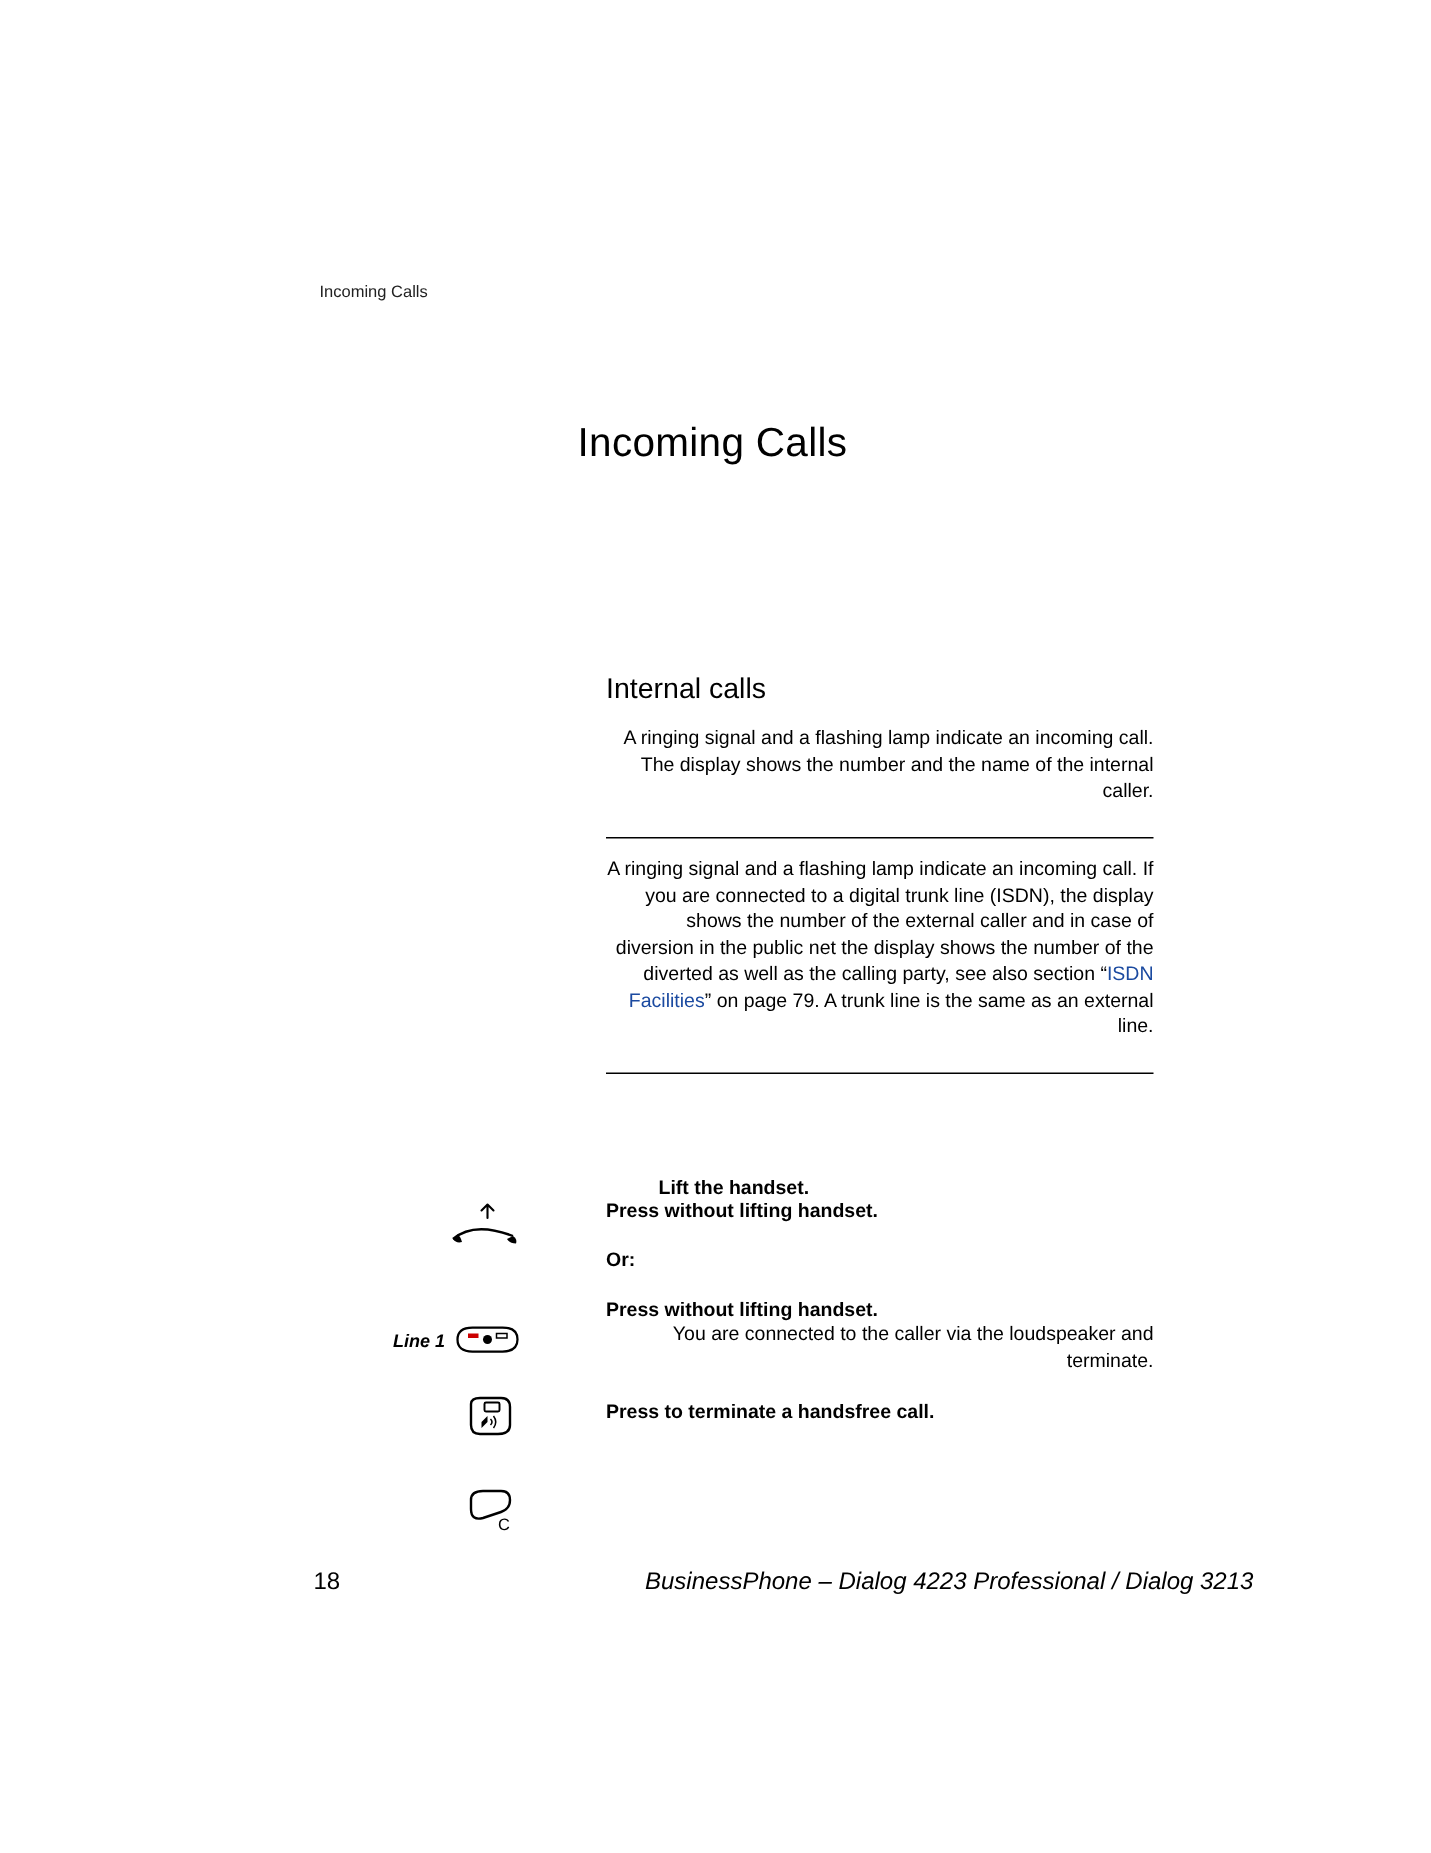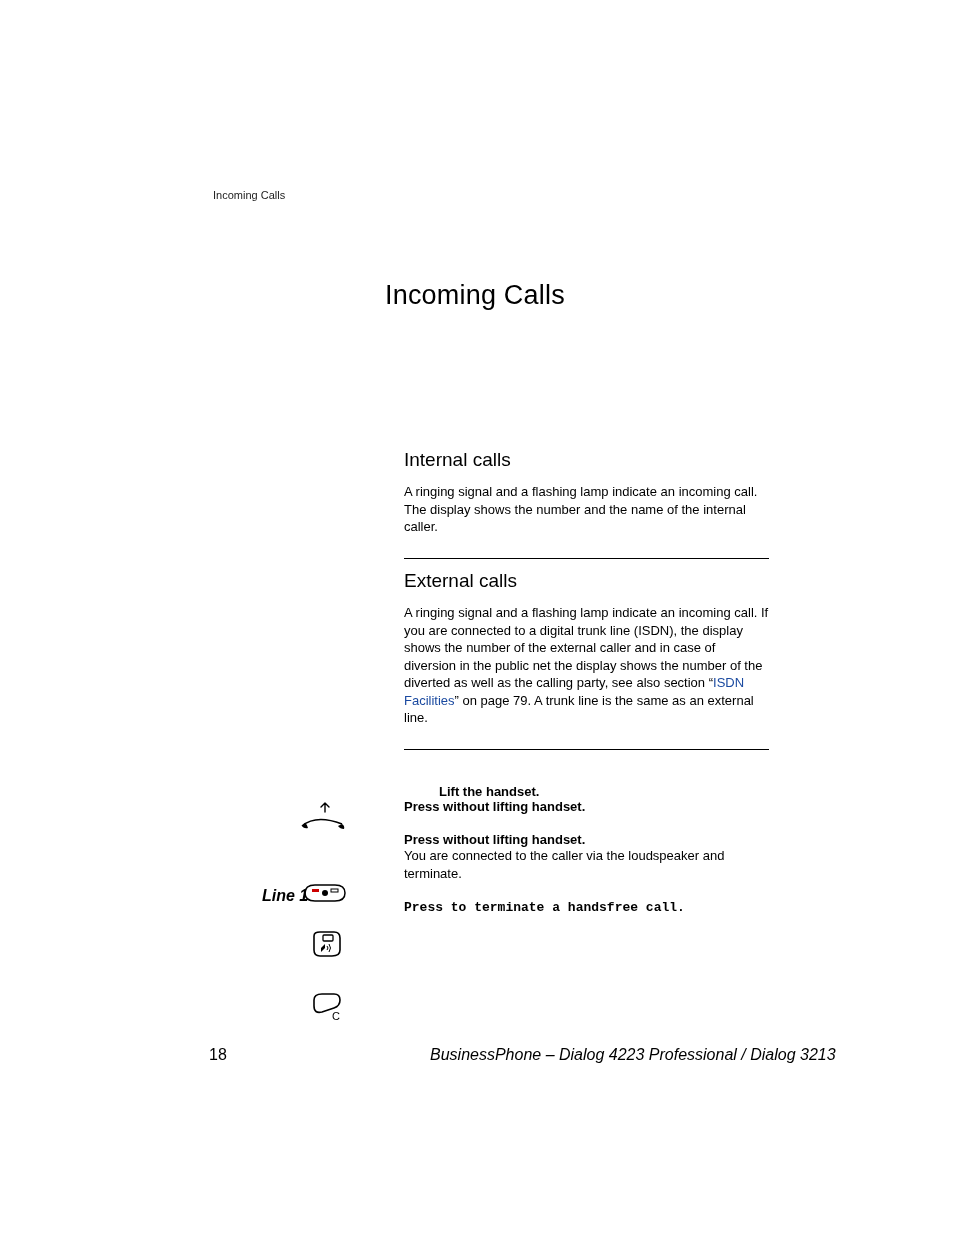--- a/index.html
+++ b/index.html
@@ -1,72 +1,72 @@
 <!DOCTYPE html>
 <html><head>
 <meta charset="utf-8">
 <style>
   * { box-sizing: border-box; margin: 0; padding: 0; }
   html, body { width: 954px; height: 1235px; background: #fff; font-family: Arial, Helvetica, sans-serif; color: #000; }
   .page { position: relative; width: 940px; height: 1235px; }
   .hdr { position: absolute; left: 213px; top: 189px; font-size: 11px; color: #222; }
   .title { position: absolute; left: 385px; top: 280px; font-size: 27px; font-weight: 400; letter-spacing: 0.2px; }
   .h2 { font-size: 19px; font-weight: 400; margin-bottom: 12px; }
-  .body { font-size: 13px; line-height: 1.35; color: #000; }
+  .body { font-size: 13px; line-height: 1.35; color: #000; text-align: right; }
   .sec { position: absolute; left: 404px; width: 365px; }
   .sec.internal { top: 449px; }
   .sec.external { top: 570px; }
   .sec.answer { top: 778px; }
   .rule { border: none; border-top: 1px solid #000; margin-top: 22px; width: 365px; }
   .link { color: #1b4aa0; text-decoration: none; }
   .bold { font-weight: 700; font-size: 13px; }
   .sub { font-size: 13px; font-weight: 700; font-style: italic; text-decoration: underline; margin-top: 28px; margin-bottom: 14px; }
   .step { margin-top: 18px; }
   .pagenum { position: absolute; left: 209px; top: 1046px; font-size: 16px; }
   .footer { position: absolute; left: 430px; top: 1046px; font-size: 16px; font-style: italic; }
   .icon-slot { position: absolute; }
-  .line1 { position: absolute; left: 262px; top: 887px; font-size: 16px; font-weight: 700; font-style: italic; }
+  .line1 { position: absolute; left: 262px; top: 887px; font-size: 12px; font-weight: 700; font-style: italic; }
 </style>
 </head>
 <body>
 
 <div class="page">
 
   <div class="hdr">Incoming Calls</div>
 
   <div class="title">Incoming Calls</div>
 
   <div class="sec internal">
     <div class="h2">Internal calls</div>
     <div class="body">A ringing signal and a flashing lamp indicate an incoming call. The display shows the number and the name of the internal caller.</div>
     <hr class="rule">
   </div>
 
   <div class="sec external">
-    <div class="h2">External calls</div>
     <div class="body">
       <span>A ringing signal and a flashing lamp indicate an incoming call. If you are connected to a digital trunk line (ISDN), the display shows the number of the external caller and in case of diversion in the public net the display shows the number of the diverted as well as the calling party, see also section “</span><a href="#" class="link">ISDN Facilities</a><span>” on page 79. A trunk line is the same as an external line.</span>
     </div>
     <hr class="rule">
   </div>
 
   <div class="sec answer">
 
     <div class="bold" style="margin-top:6px;padding-left:35px;">Lift the handset.</div>
 
 
     <div class="bold">Press without lifting handset.</div>
 
+    <div class="bold step">Or:</div>
 
     <div class="step">
       <div class="bold">Press without lifting handset.</div>
       <div class="body">You are connected to the caller via the loudspeaker and terminate.</div>
     </div>
 
-    <div class="bold step" style="font-family:Liberation Mono, monospace;">Press to terminate a handsfree call.</div>
+    <div class="bold step" style="">Press to terminate a handsfree call.</div>
   </div>
 
   <div class="icon-slot" style="left:298px; top:800px;">
     <svg width="50" height="30" viewBox="0 0 50 30">
       <path d="M 4 26 Q 18 14 44 24" stroke="#000" stroke-width="1.6" fill="none"></path>
       <path d="M 4 26 Q 6 29 10 28 Q 9 24 7 23 Z" fill="#000"></path>
       <path d="M 44 24 Q 47 26 46 29 Q 42 29 40 26 Z" fill="#000"></path>
       <path d="M 27 12 L 27 3 M 23 7 L 27 3 L 31 7" stroke="#000" stroke-width="1.4" fill="none" stroke-linejoin="round" stroke-linecap="round"></path>
     </svg>
   </div>

